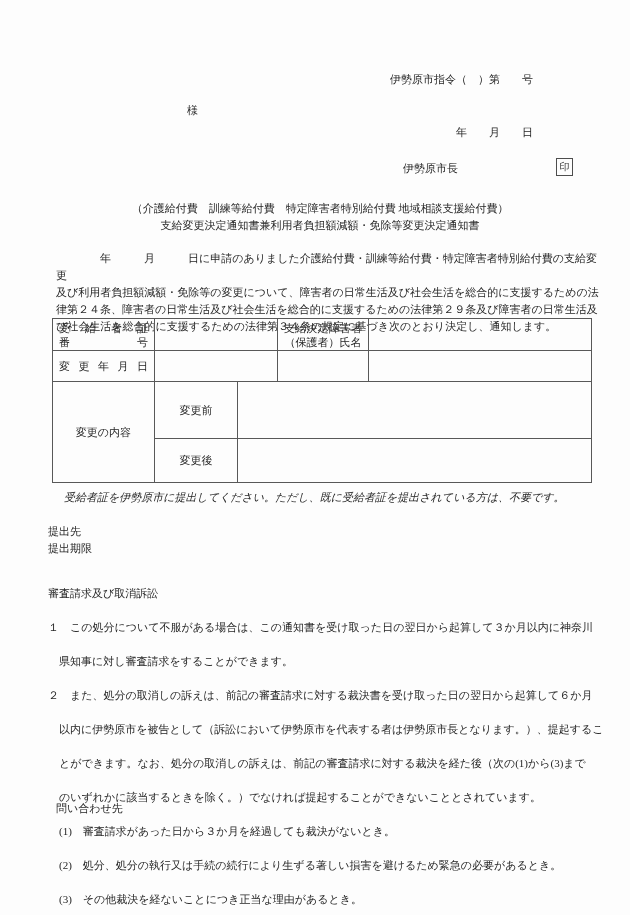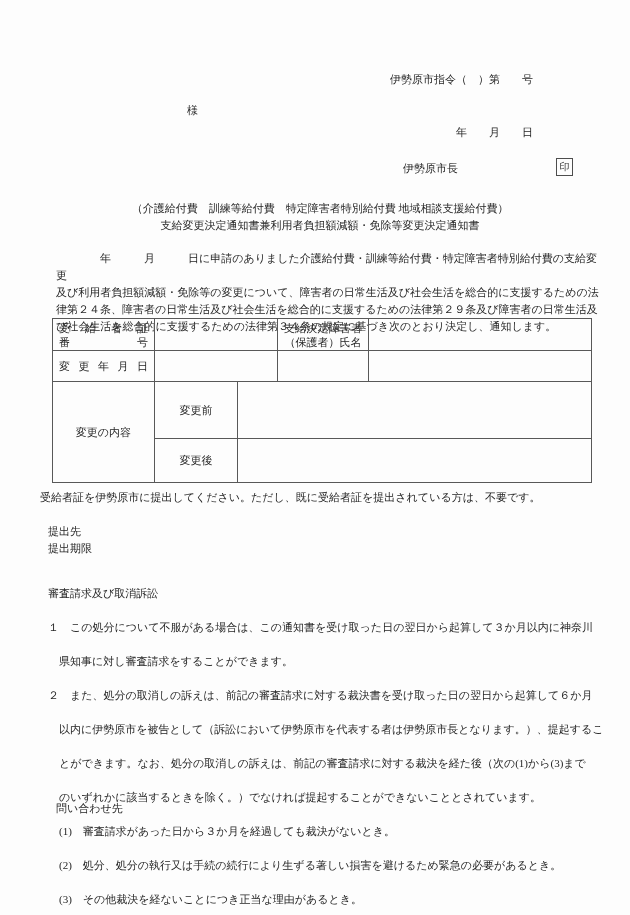--- a/index.html
+++ b/index.html
@@ -82,21 +82,21 @@
     <div class="cell" style="left:102px;top:31px;width:122px;height:31px;"></div>
     <div class="cell" style="left:316px;top:31px;width:222px;height:31px;"></div>
 
     <div class="cell cflex" style="left:0;top:62px;width:101px;height:101px;">変更の内容</div>
     <div class="cell cflex" style="left:102px;top:62px;width:82px;height:57px;">変更前</div>
     <div class="cell" style="left:185px;top:62px;width:353px;height:57px;"></div>
     <div class="cell cflex" style="left:102px;top:119px;width:82px;height:44px;">変更後</div>
     <div class="cell" style="left:185px;top:119px;width:353px;height:44px;"></div>
   </div>
 
-  <div class="t" style="left:40px;top:489px;width:548px;">受給者証を伊勢原市に提出してください。ただし、既に受給者証を提出されている方は、不要です。</div>
+  <div class="t" style="left:64px;top:489px;width:548px;font-style:italic;">受給者証を伊勢原市に提出してください。ただし、既に受給者証を提出されている方は、不要です。</div>
 
   <div class="t" style="left:48px;top:523px;">提出先</div>
   <div class="t" style="left:48px;top:540px;">提出期限</div>
 
   <div class="t" style="left:48px;top:568px;width:560px;">
     <div class="ln">審査請求及び取消訴訟</div>
     <div class="ln">１　この処分について不服がある場合は、この通知書を受け取った日の翌日から起算して３か月以内に神奈川</div>
     <div class="ln">　県知事に対し審査請求をすることができます。</div>
     <div class="ln">２　また、処分の取消しの訴えは、前記の審査請求に対する裁決書を受け取った日の翌日から起算して６か月</div>
     <div class="ln">　以内に伊勢原市を被告として（訴訟において伊勢原市を代表する者は伊勢原市長となります。）、提起するこ</div>

